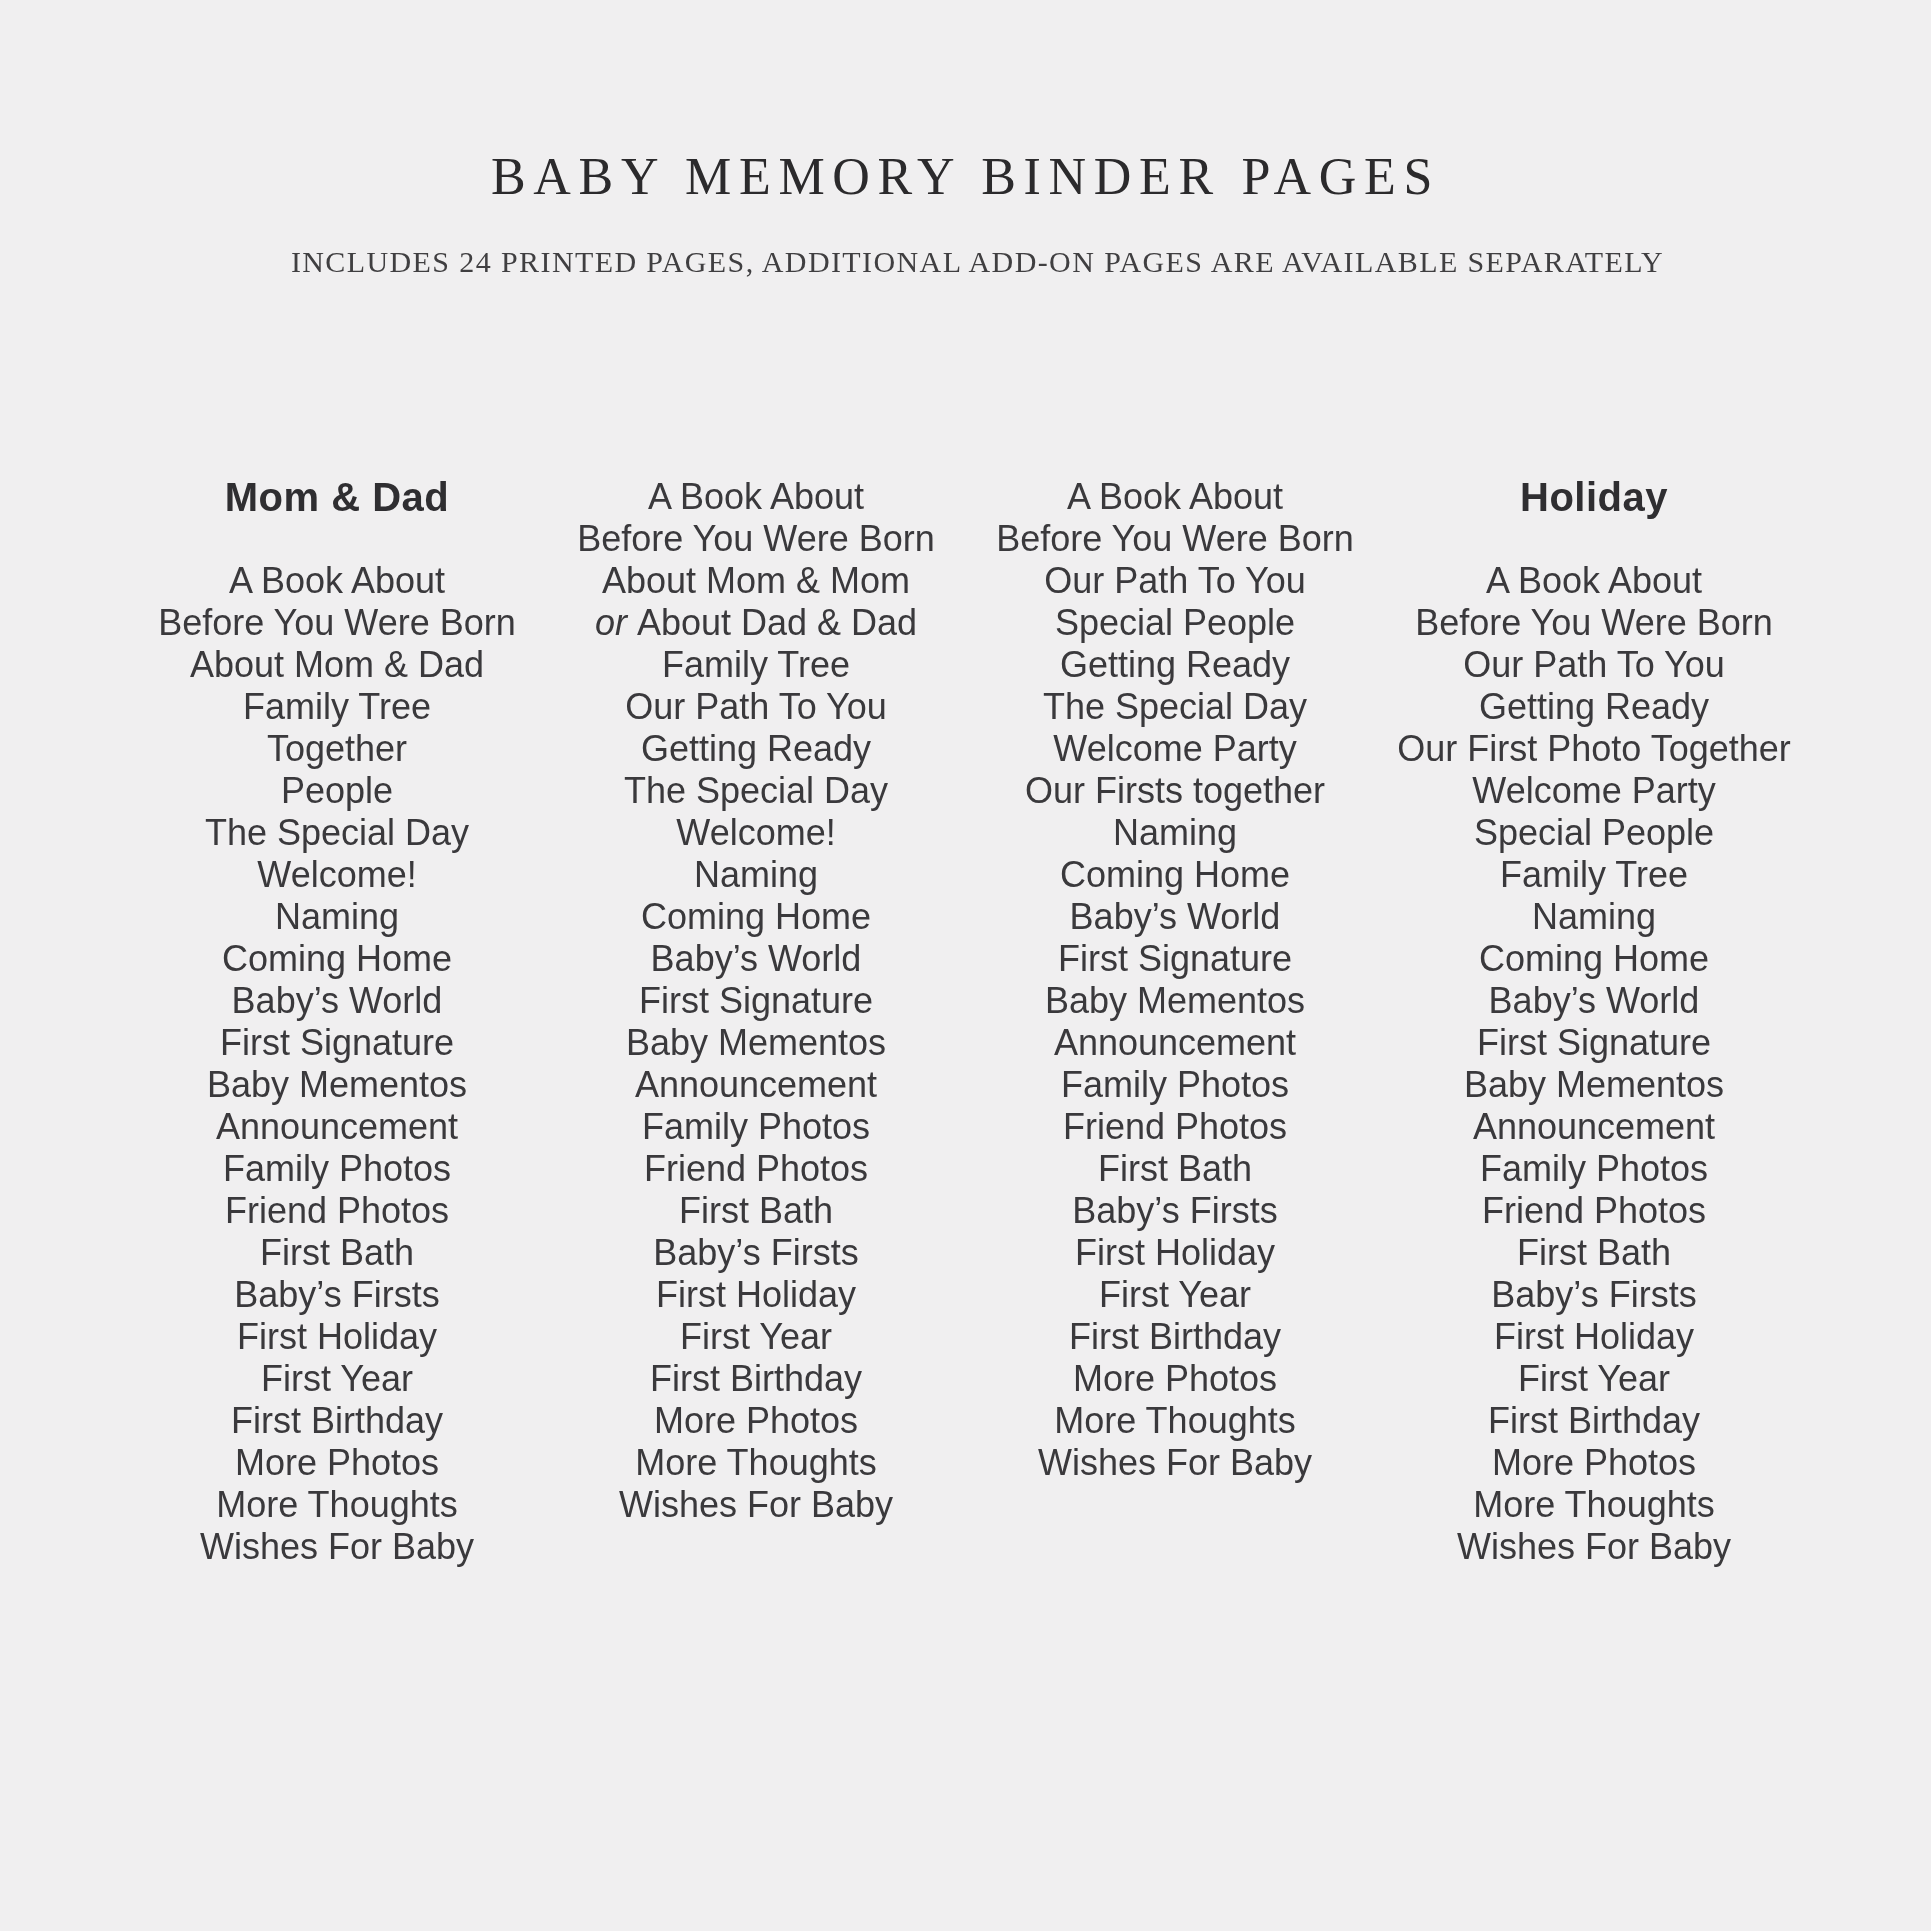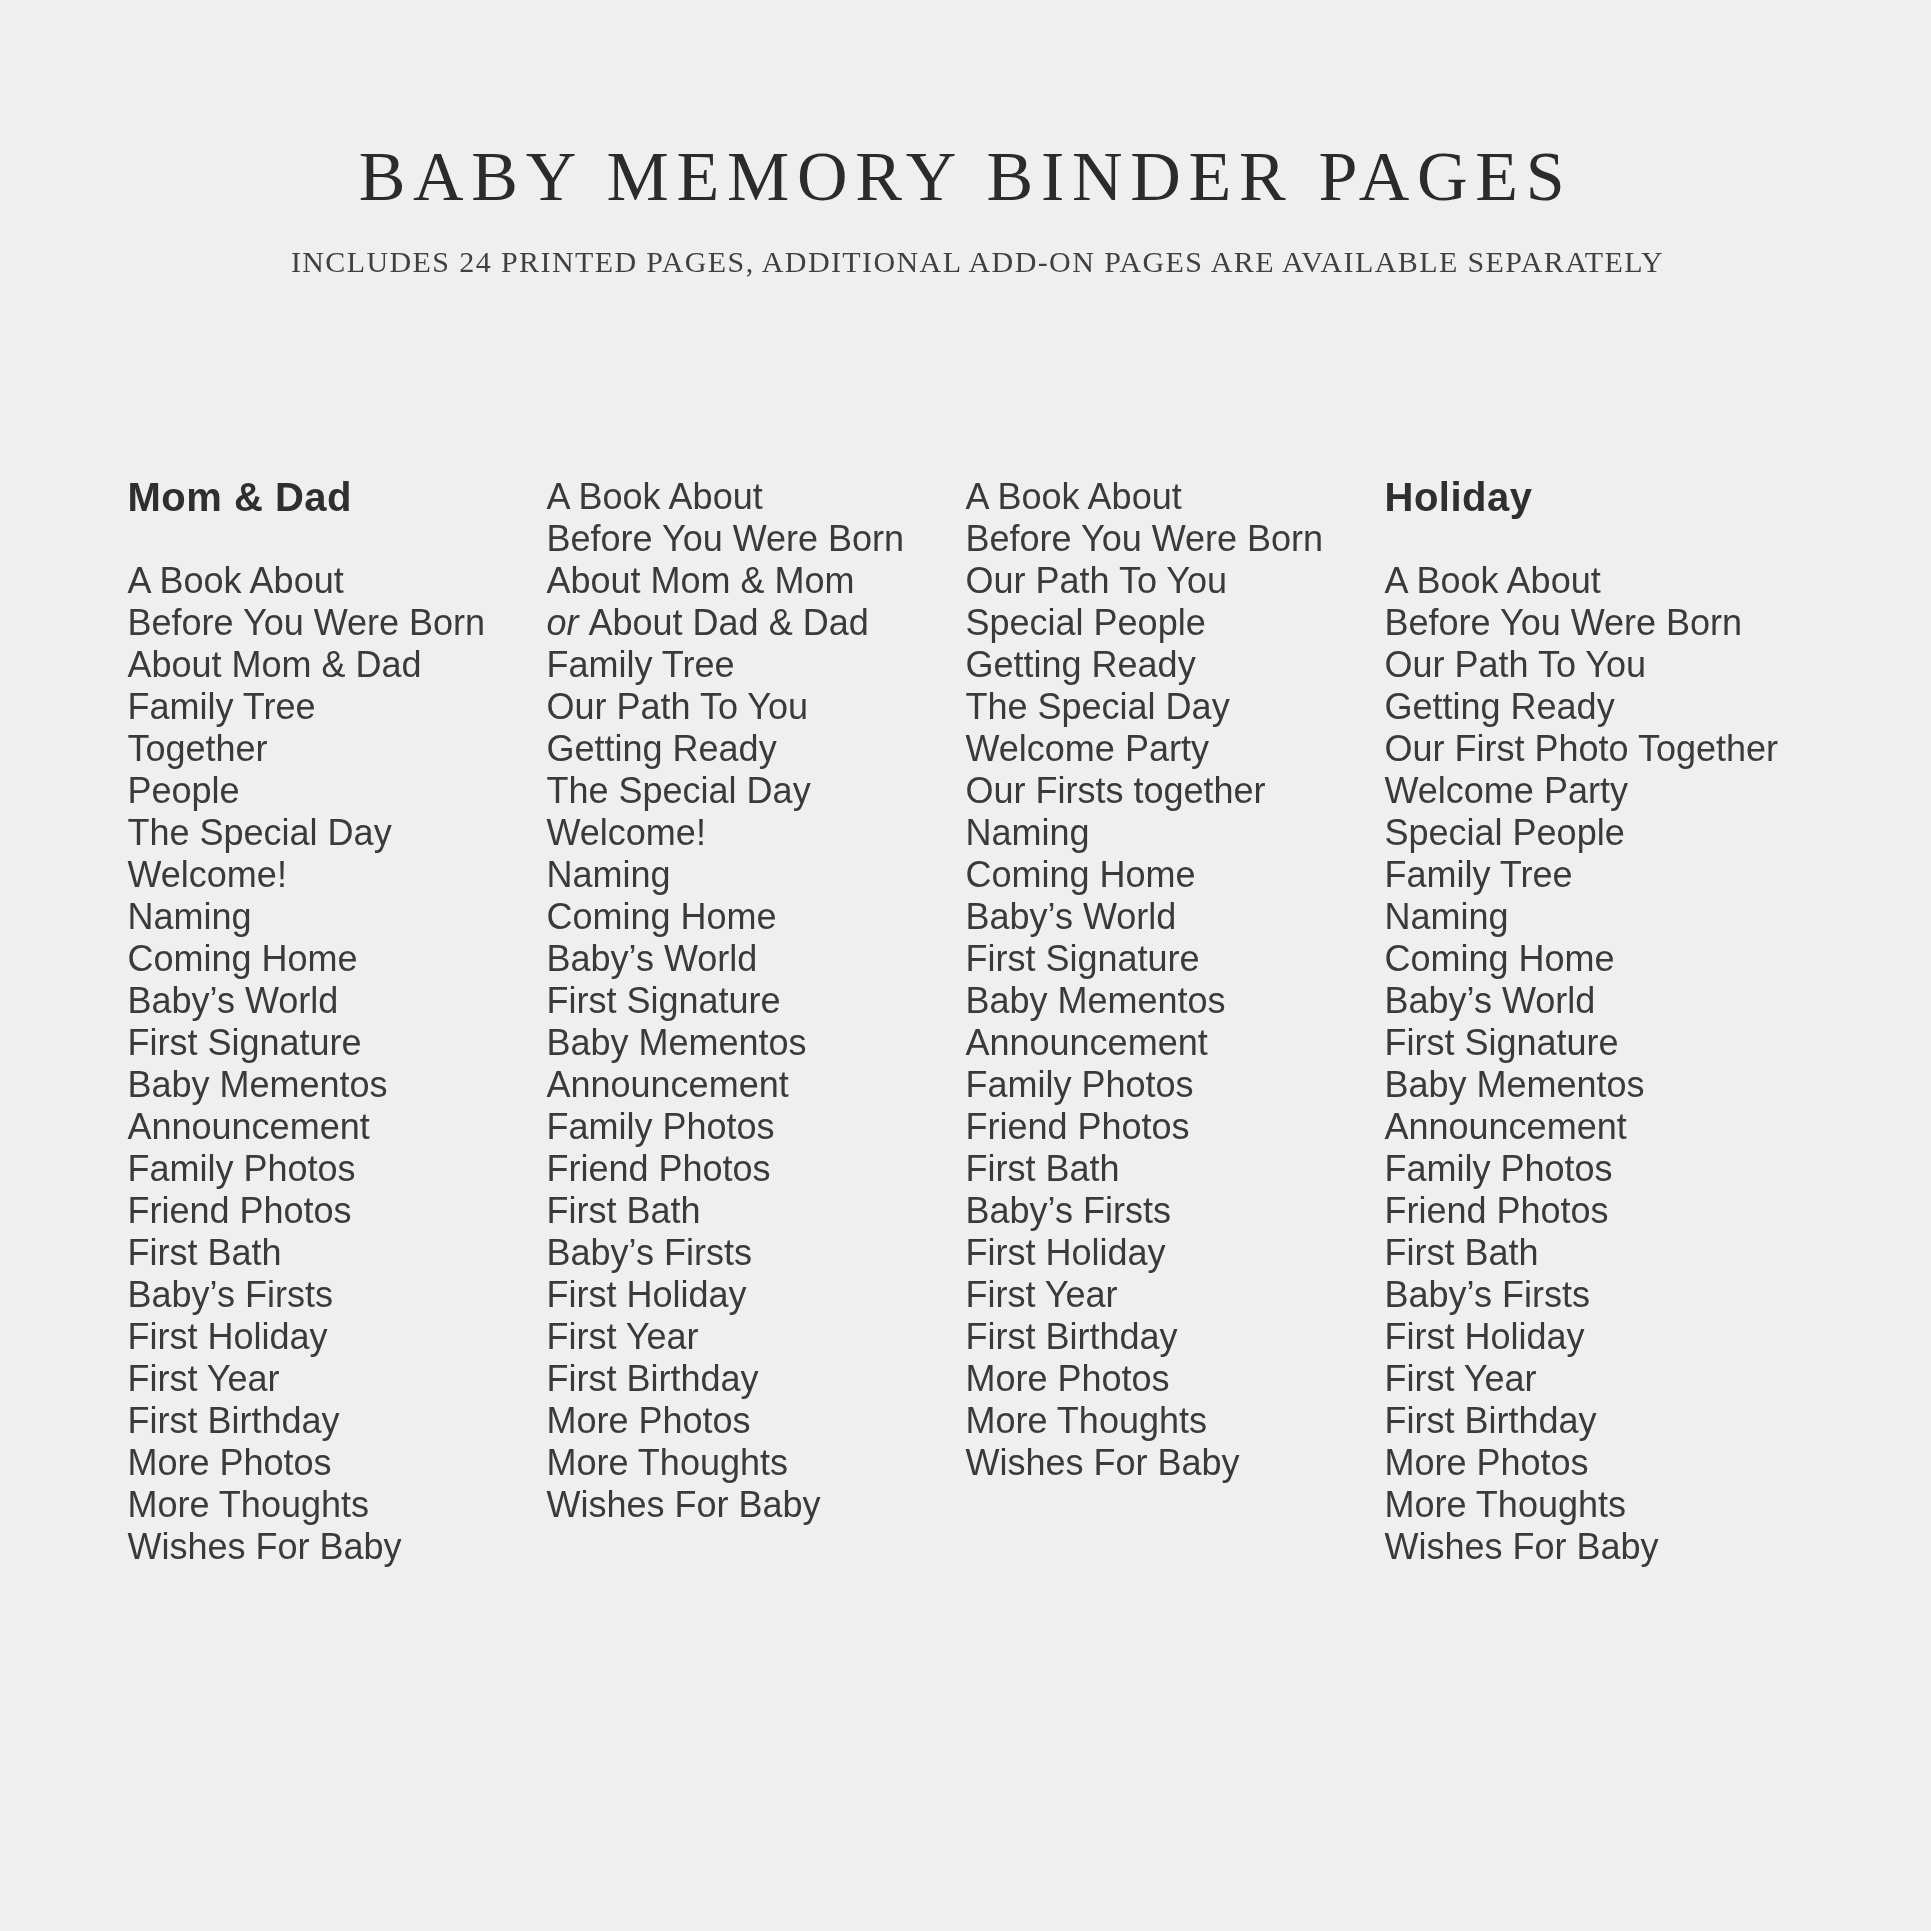--- a/index.html
+++ b/index.html
@@ -13,21 +13,21 @@
   }
   .hero {
     position: absolute;
     top: 0; left: 0; right: 0;
     text-align: center;
   }
   .title {
     margin-top: 137px;
     font-family: "Liberation Serif", serif;
     font-weight: 400;
-    font-size: 70px;
+    font-size: 52px;
     line-height: 79px;
     letter-spacing: 7.7px;
     color: var(--title, #2b2a2c);
     white-space: nowrap;
   }
   .subtitle {
     margin-top: 27px;
     font-family: "Liberation Serif", serif;
     font-size: 30px;
     line-height: 37px;
@@ -40,21 +40,21 @@
     position: absolute;
     top: 476px;
     left: 50%;
     transform: translateX(-50%);
     display: flex;
     width: 1676px;
   }
   .column {
     flex: 0 0 419px;
     width: 419px;
-    text-align: left;
+    text-align: center;
   }
   .col-header {
     font-weight: 700;
     font-size: 40px;
     line-height: 42px;
     letter-spacing: 0.5px;
     color: var(--heading, #2f2e31);
     margin-bottom: 42px;
   }
   .col-items .item {

